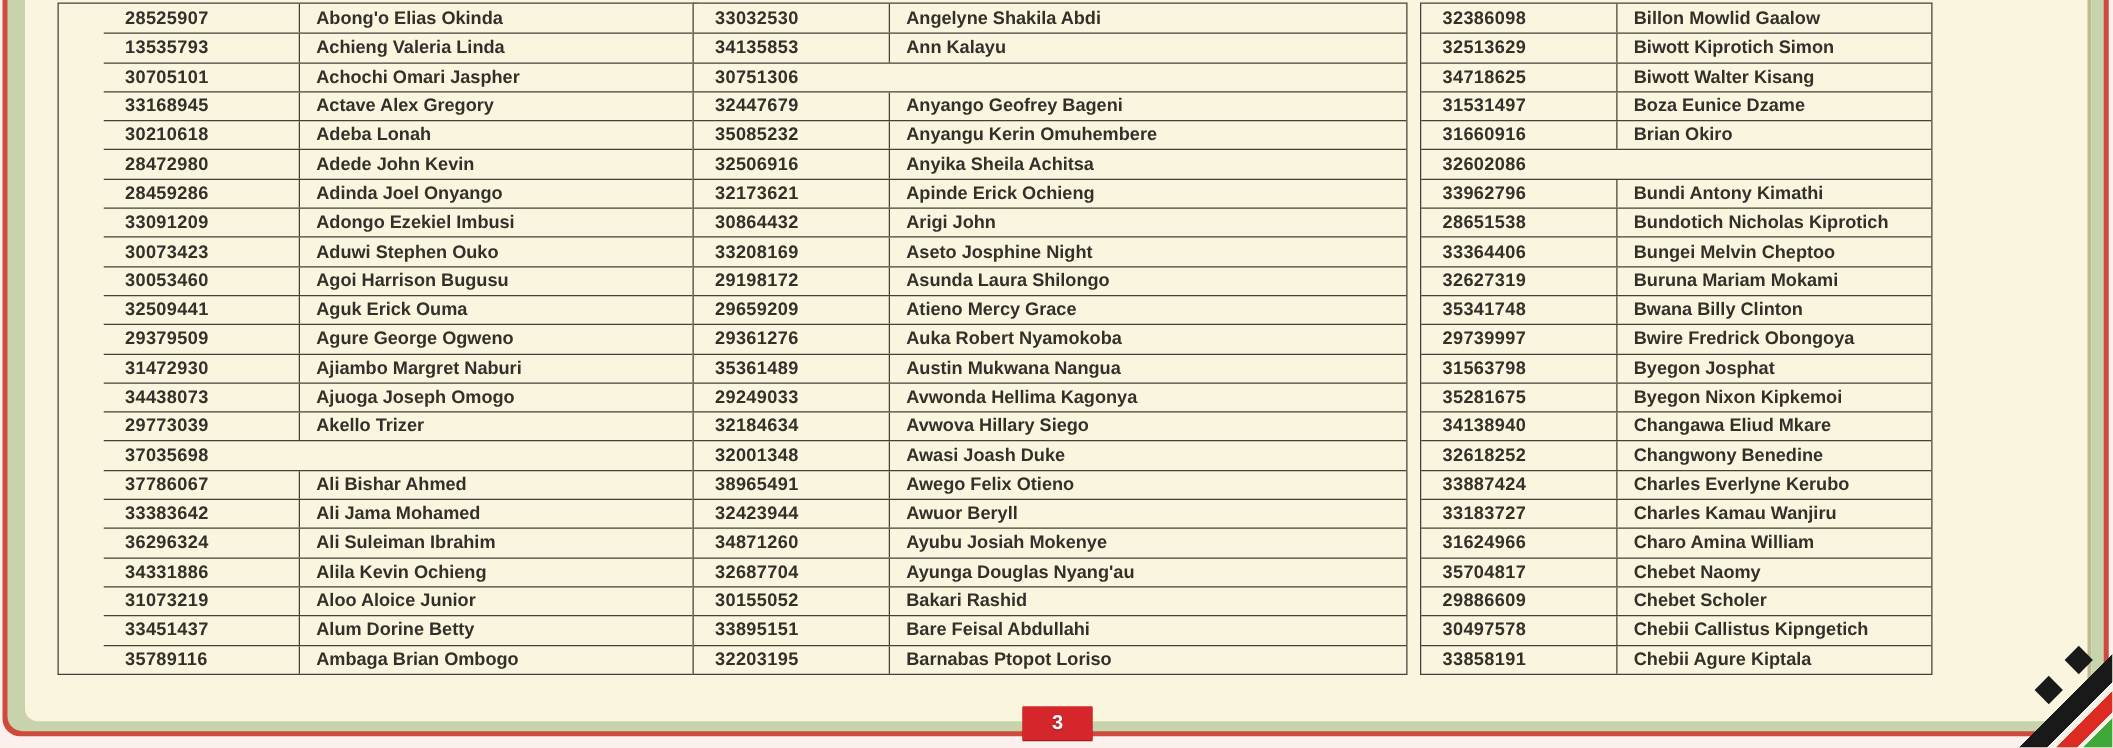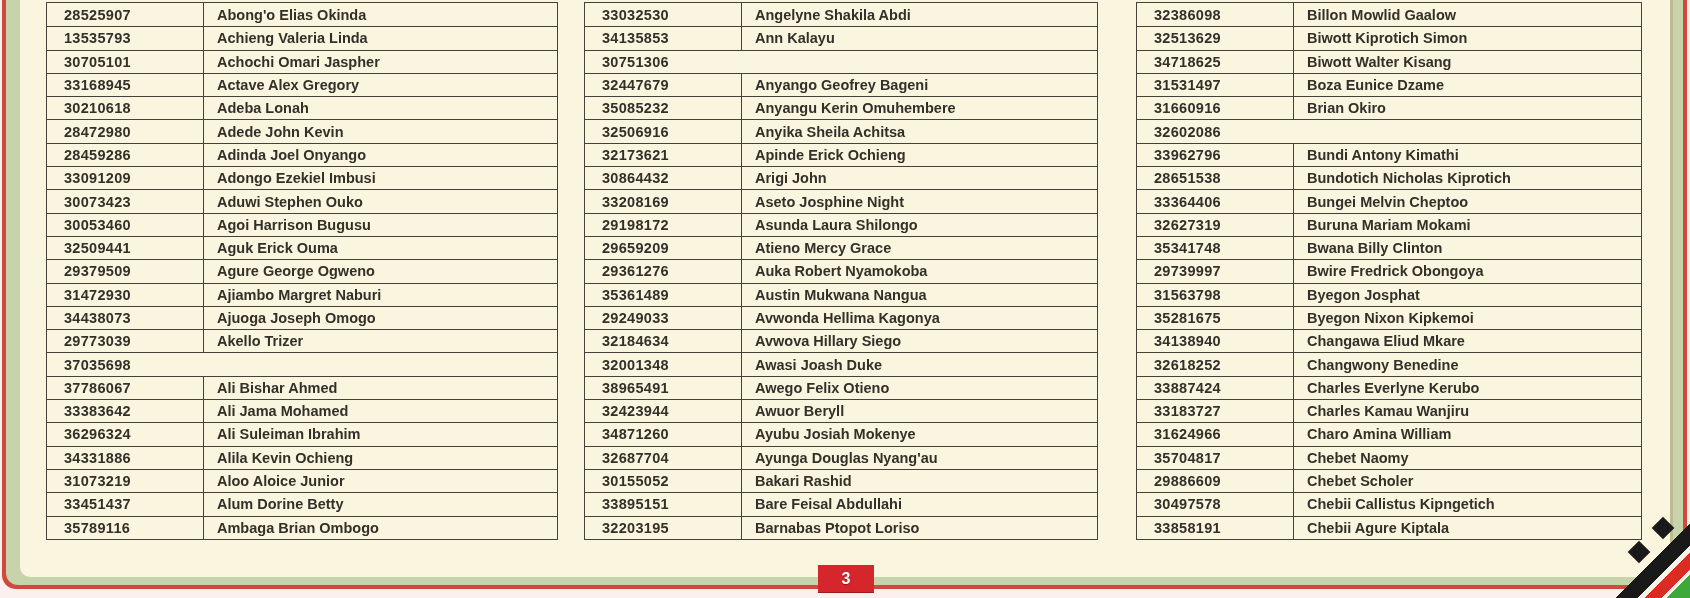--- a/index.html
+++ b/index.html
@@ -20,23 +20,23 @@
     position:absolute;left:20px;right:17px;top:-12px;bottom:21px;
     background:#f9f5df;border-radius:0 0 10px 10px;
     box-shadow:inset -3px 0 0 #bfba90;
   }
   .list-table{
     position:absolute;top:2px;
     border:1.5px solid #45413a;
     box-sizing:border-box;
     background:#f9f5df;
   }
-  .t1{left:46px;width:512px;}
-  .t2{left:584px;width:514px;}
-  .t3{left:1136px;width:506px;}
+  .t1{left:46px;width:512px;padding-left:36px;}
+  .t2{left:554px;width:572px;}
+  .t3{left:1136px;width:410px;}
   .row{display:flex;height:23.3px;box-sizing:border-box;align-items:stretch;}
   .row + .row{border-top:1.5px solid #45413a;}
   .cell{
     display:flex;align-items:center;box-sizing:border-box;
     font-size:14.5px;font-weight:bold;color:#33302a;
     white-space:nowrap;overflow:hidden;
   }
   .cell-id{width:156px;padding-left:17px;letter-spacing:.3px;flex:none;}
   .cell-name{flex:1;border-left:1.5px solid #45413a;padding-left:13px;}
   .page-badge{

